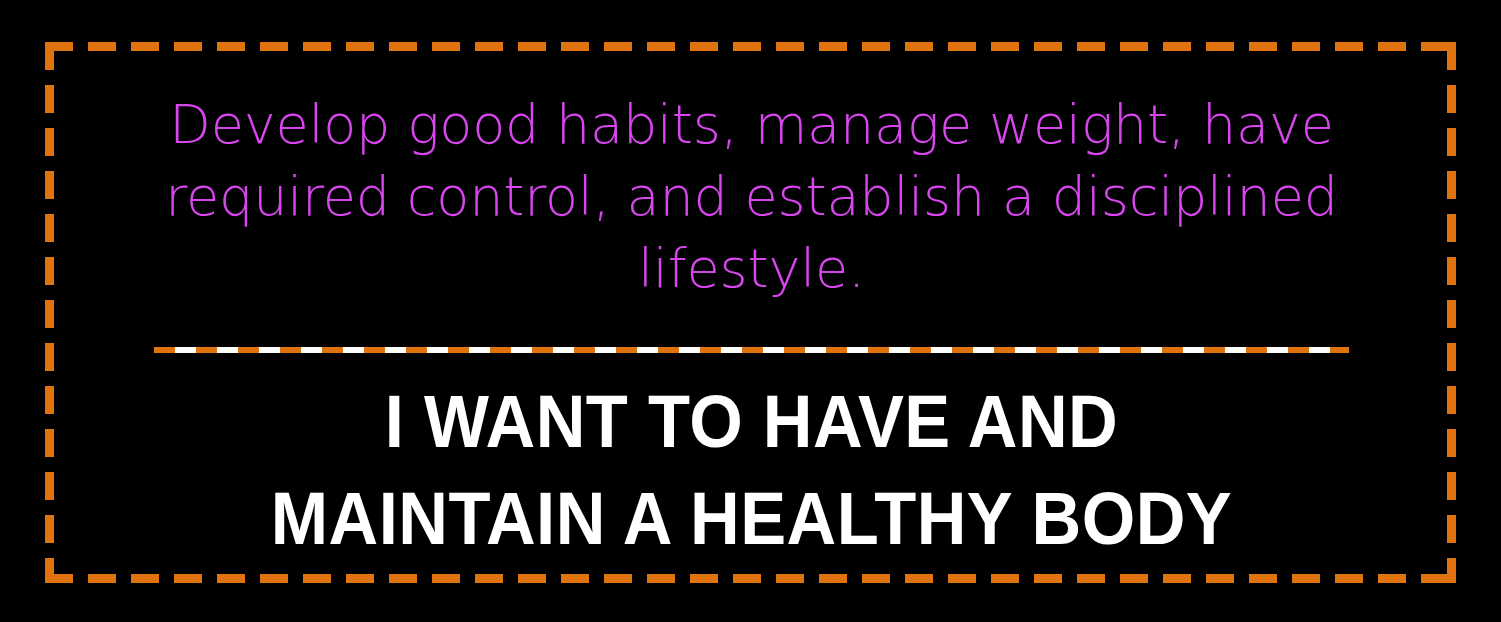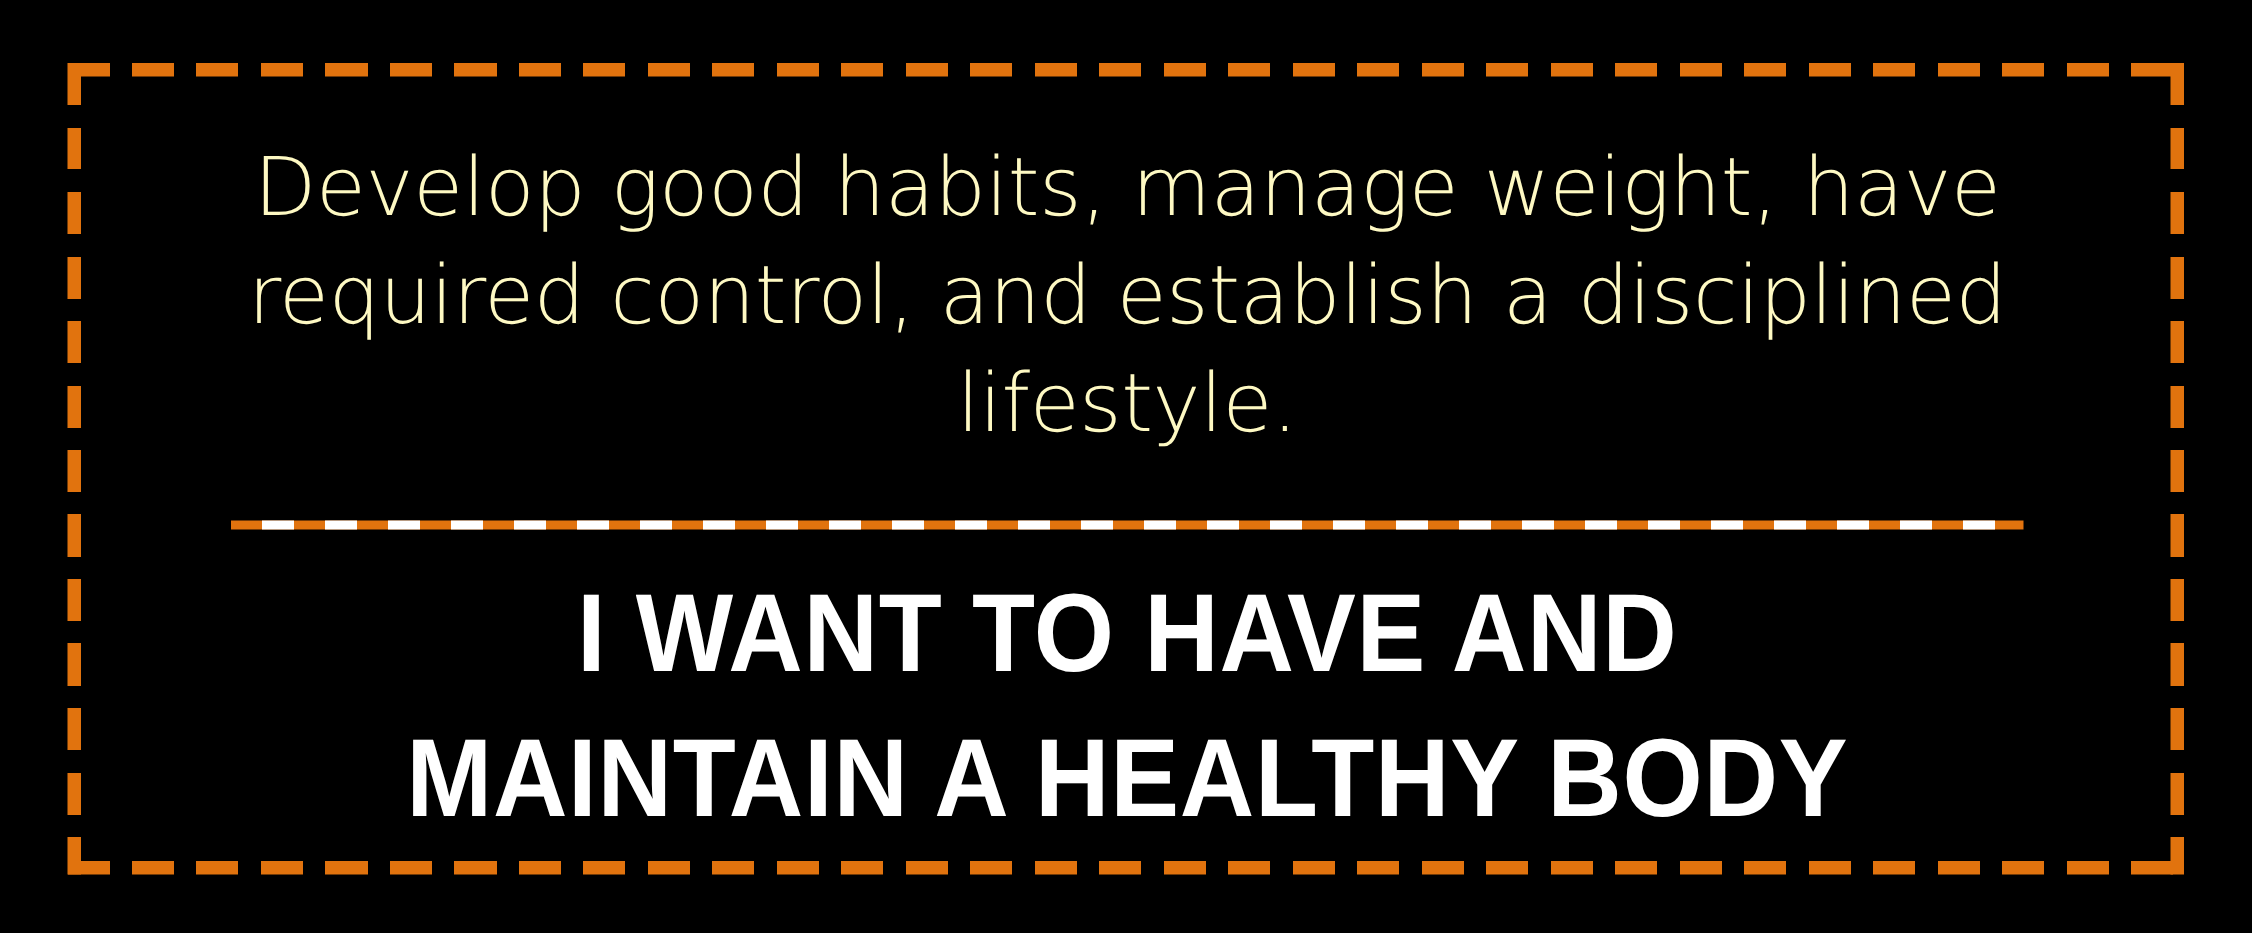--- a/index.html
+++ b/index.html
@@ -66,21 +66,21 @@
     box-sizing: border-box;
   }
 
   
   .paragraph {
     position: absolute;
     left: 100px;
     top: 38px;
     width: 1195px;
     text-align: center;
-    color: #fef9c3;
+    color: #d946ef;
     font-family: "DejaVu Sans", sans-serif;
     font-weight: 300;
     font-size: 54px;
     line-height: 72px;
     letter-spacing: -0.2px;
     white-space: normal;
   }
 
   
   .divider {

